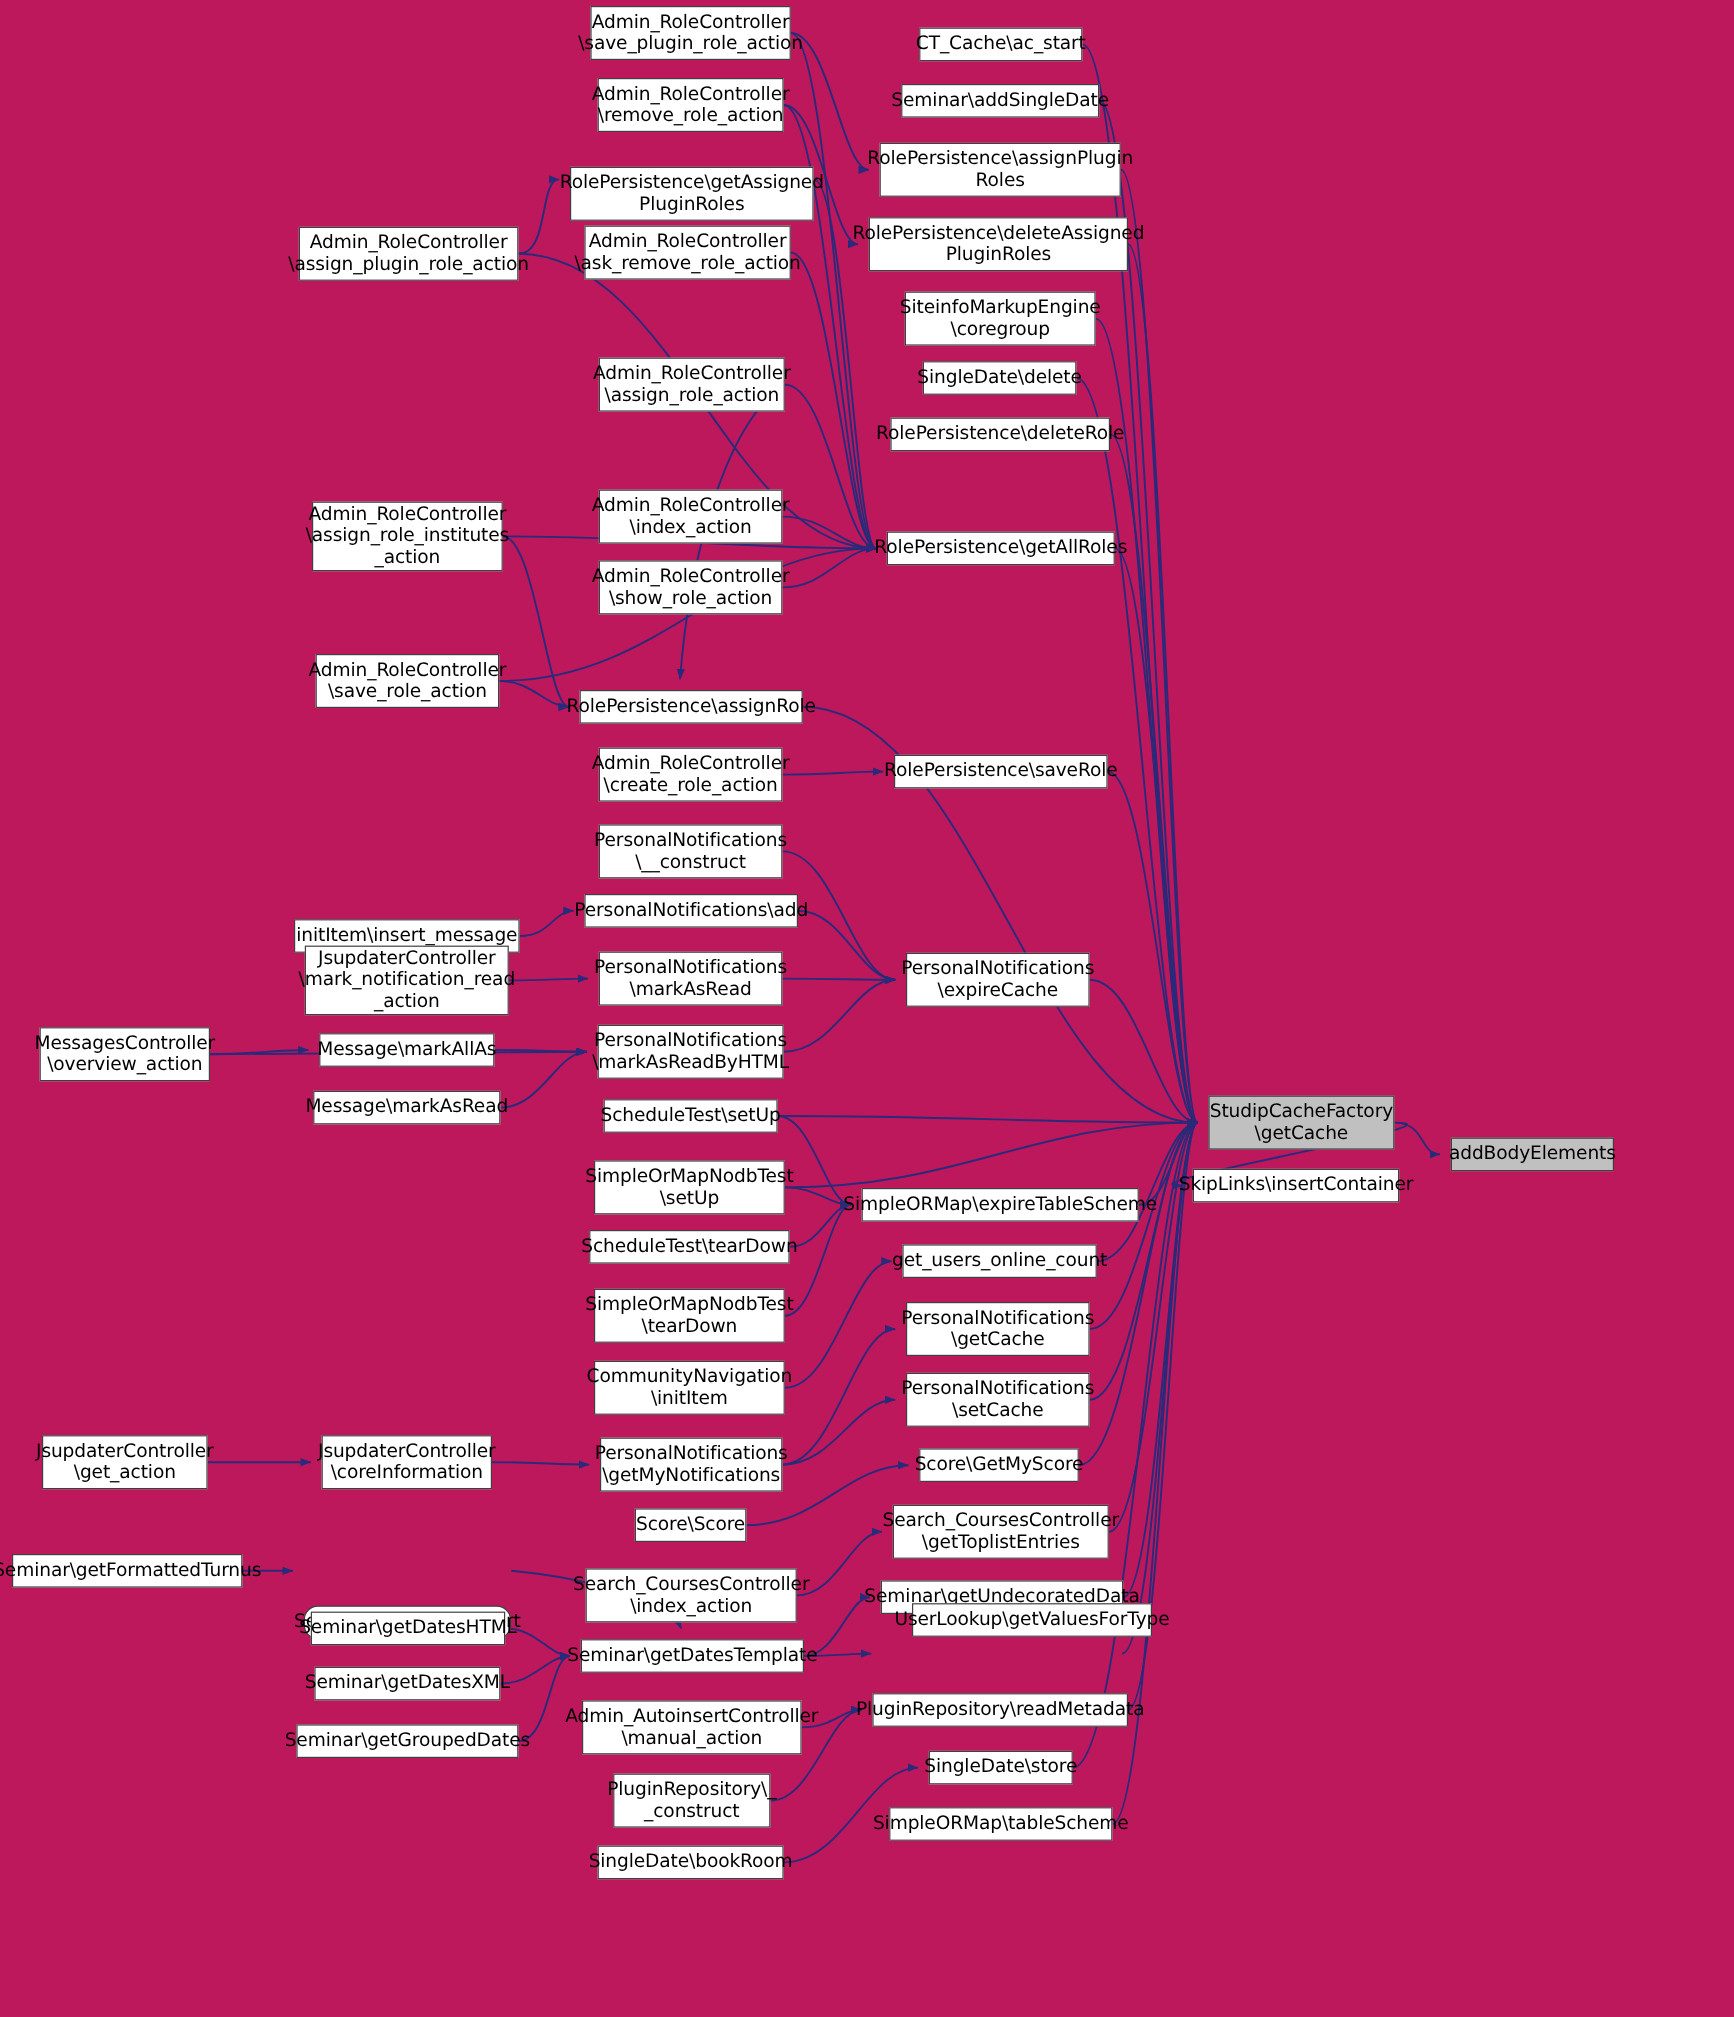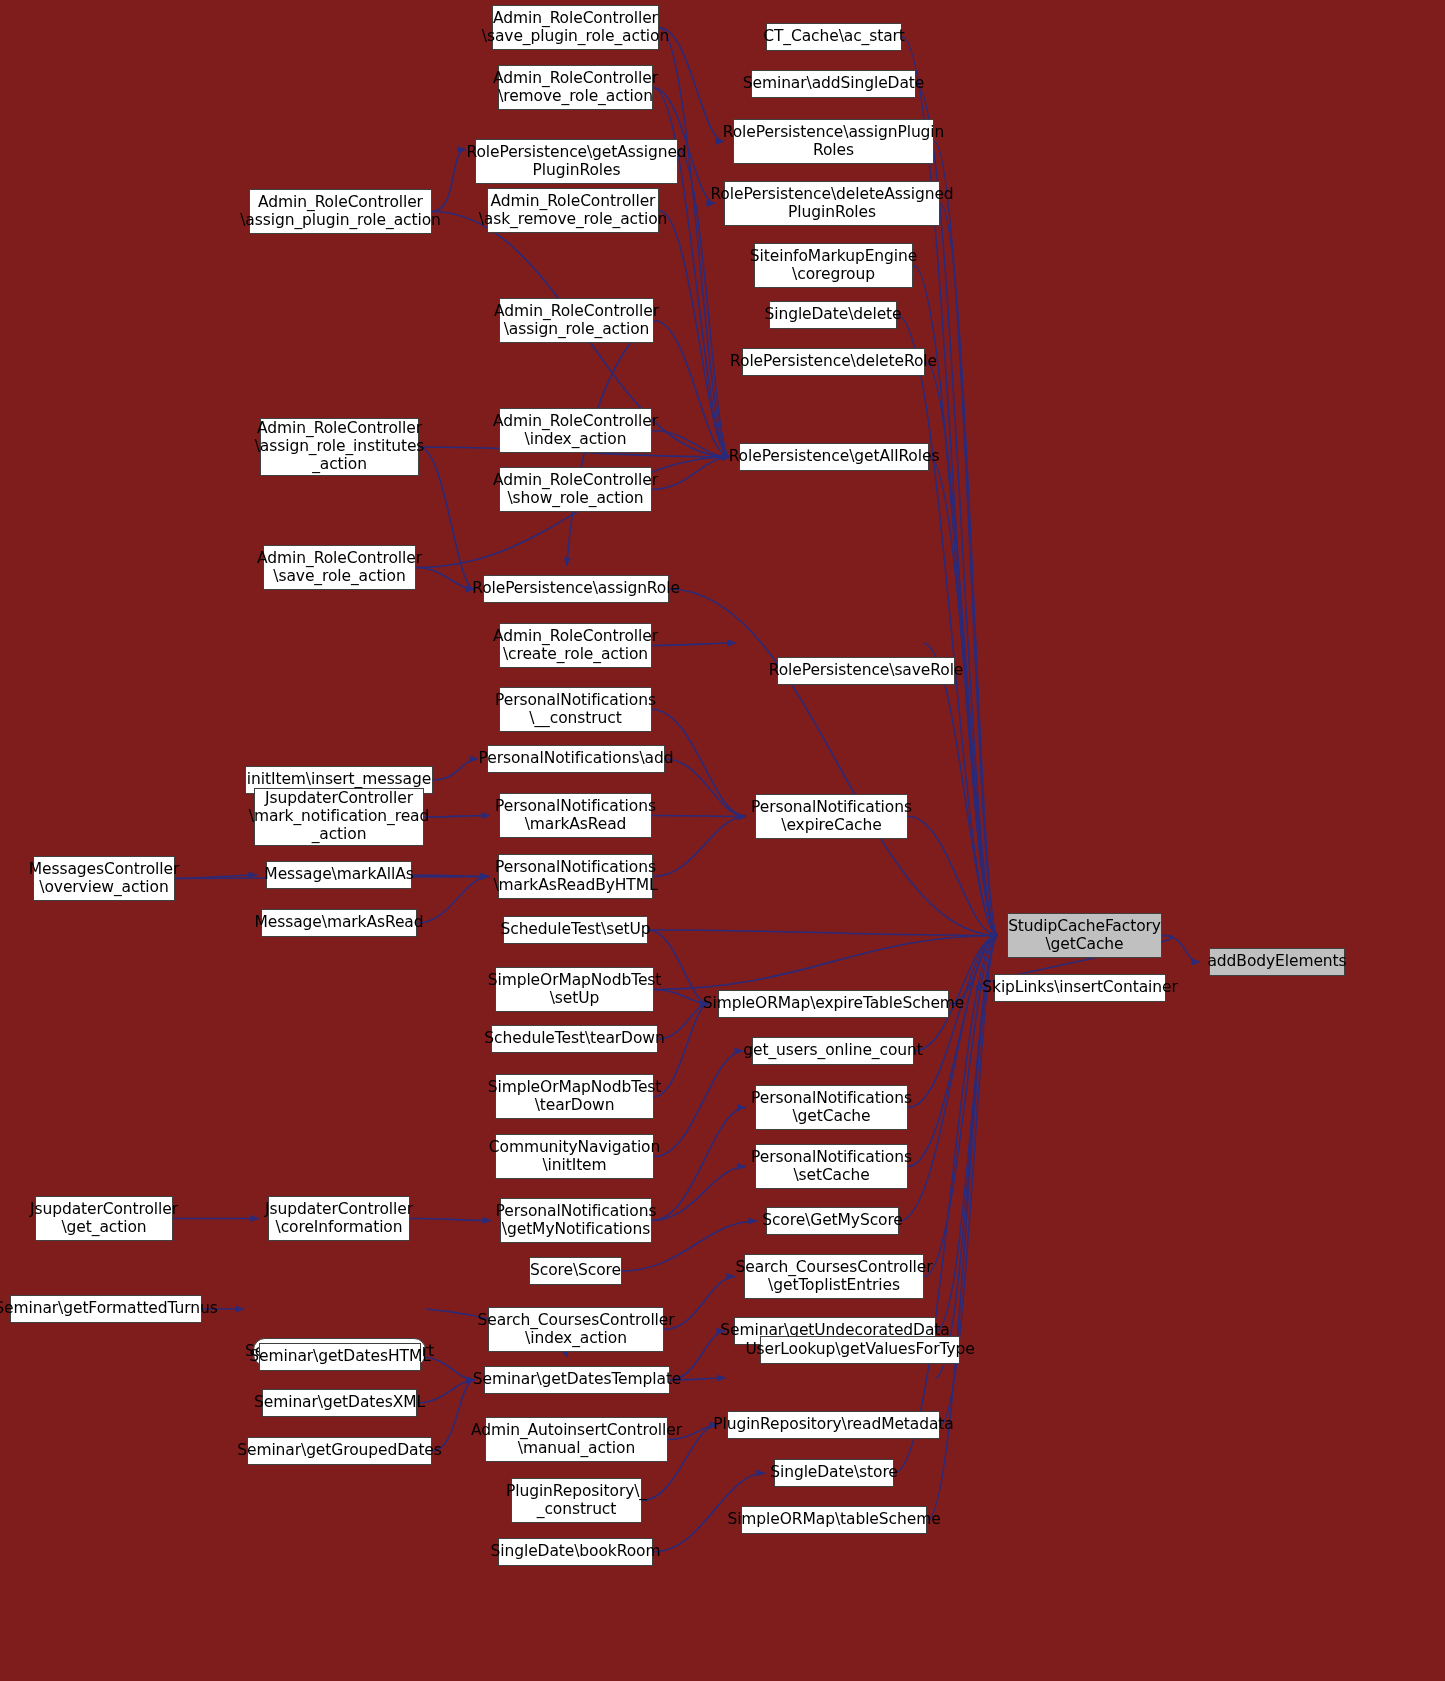--- a/index.html
+++ b/index.html
@@ -5,21 +5,21 @@
 <style>
   html, body {
     margin: 0;
     padding: 0;
     background: #ffffff;
   }
   #canvas {
     position: relative;
     width: 1445px;
     height: 1681px;
-    background: #7f1d1d;
+    background: #be185d;
     font-family: "DejaVu Sans", "Liberation Sans", sans-serif;
     overflow: hidden;
   }
   #edges {
     position: absolute;
     left: 0;
     top: 0;
     width: 1445px;
     height: 1681px;
     pointer-events: none;
@@ -161,21 +161,21 @@
       <div class="node" style="left: 499px; top: 408px; width: 153px; height: 45px;">Admin_RoleController
 \index_action</div>
       <div class="node" style="left: 739px; top: 443px; width: 190px; height: 28px;">RolePersistence\getAllRoles</div>
       <div class="node" style="left: 499px; top: 467px; width: 153px; height: 45px;">Admin_RoleController
 \show_role_action</div>
       <div class="node" style="left: 263px; top: 545px; width: 153px; height: 45px;">Admin_RoleController
 \save_role_action</div>
       <div class="node" style="left: 483px; top: 575px; width: 186px; height: 28px;">RolePersistence\assignRole</div>
       <div class="node" style="left: 499px; top: 623px; width: 153px; height: 45px;">Admin_RoleController
 \create_role_action</div>
-      <div class="node" style="left: 745px; top: 657px; width: 178px; height: 28px; margin-left: 32px;">RolePersistence\saveRole</div>
+      <div class="node" style="left: 745px; top: 629px; width: 178px; height: 28px;">RolePersistence\saveRole</div>
       <div class="node" style="left: 499px; top: 687px; width: 153px; height: 45px;">PersonalNotifications
 \__construct</div>
       <div class="node" style="left: 245px; top: 766px; width: 188px; height: 28px;">initItem\insert_message</div>
       <div class="node" style="left: 487px; top: 745px; width: 178px; height: 28px;">PersonalNotifications\add</div>
       <div class="node" style="left: 254px; top: 788px; width: 170px; height: 58px;">JsupdaterController
 \mark_notification_read
 _action</div>
       <div class="node" style="left: 499px; top: 793px; width: 153px; height: 45px;">PersonalNotifications
 \markAsRead</div>
       <div class="node" style="left: 755px; top: 794px; width: 153px; height: 45px;">PersonalNotifications

